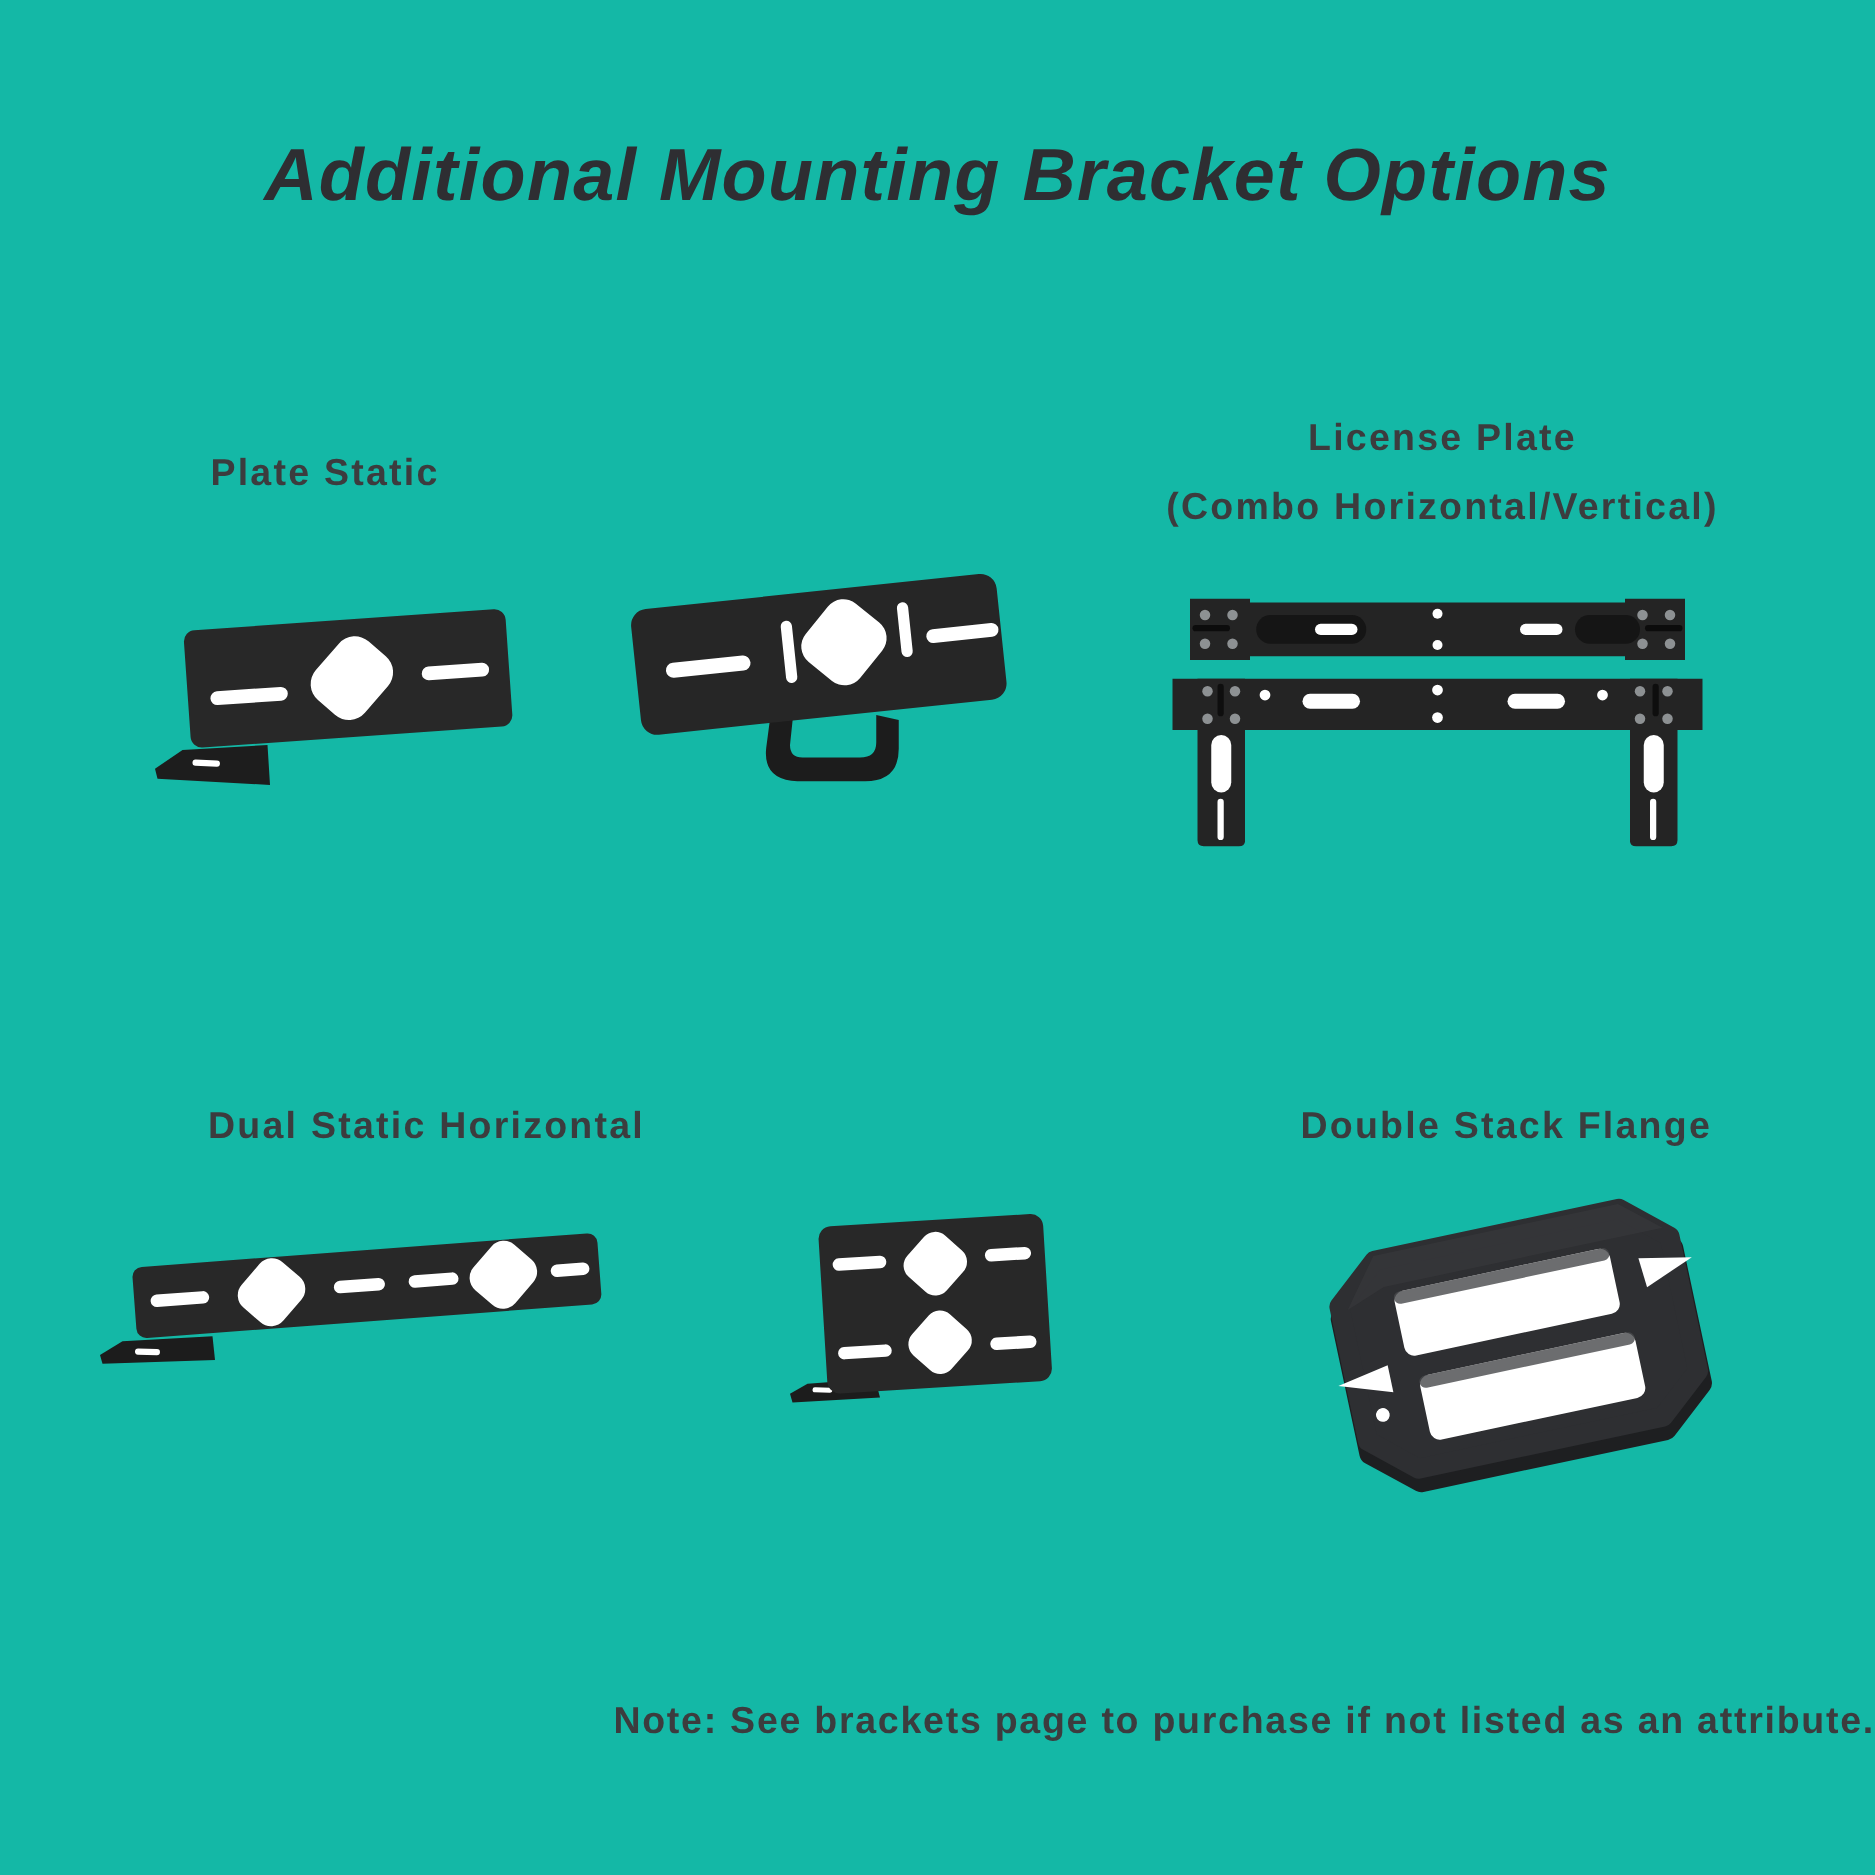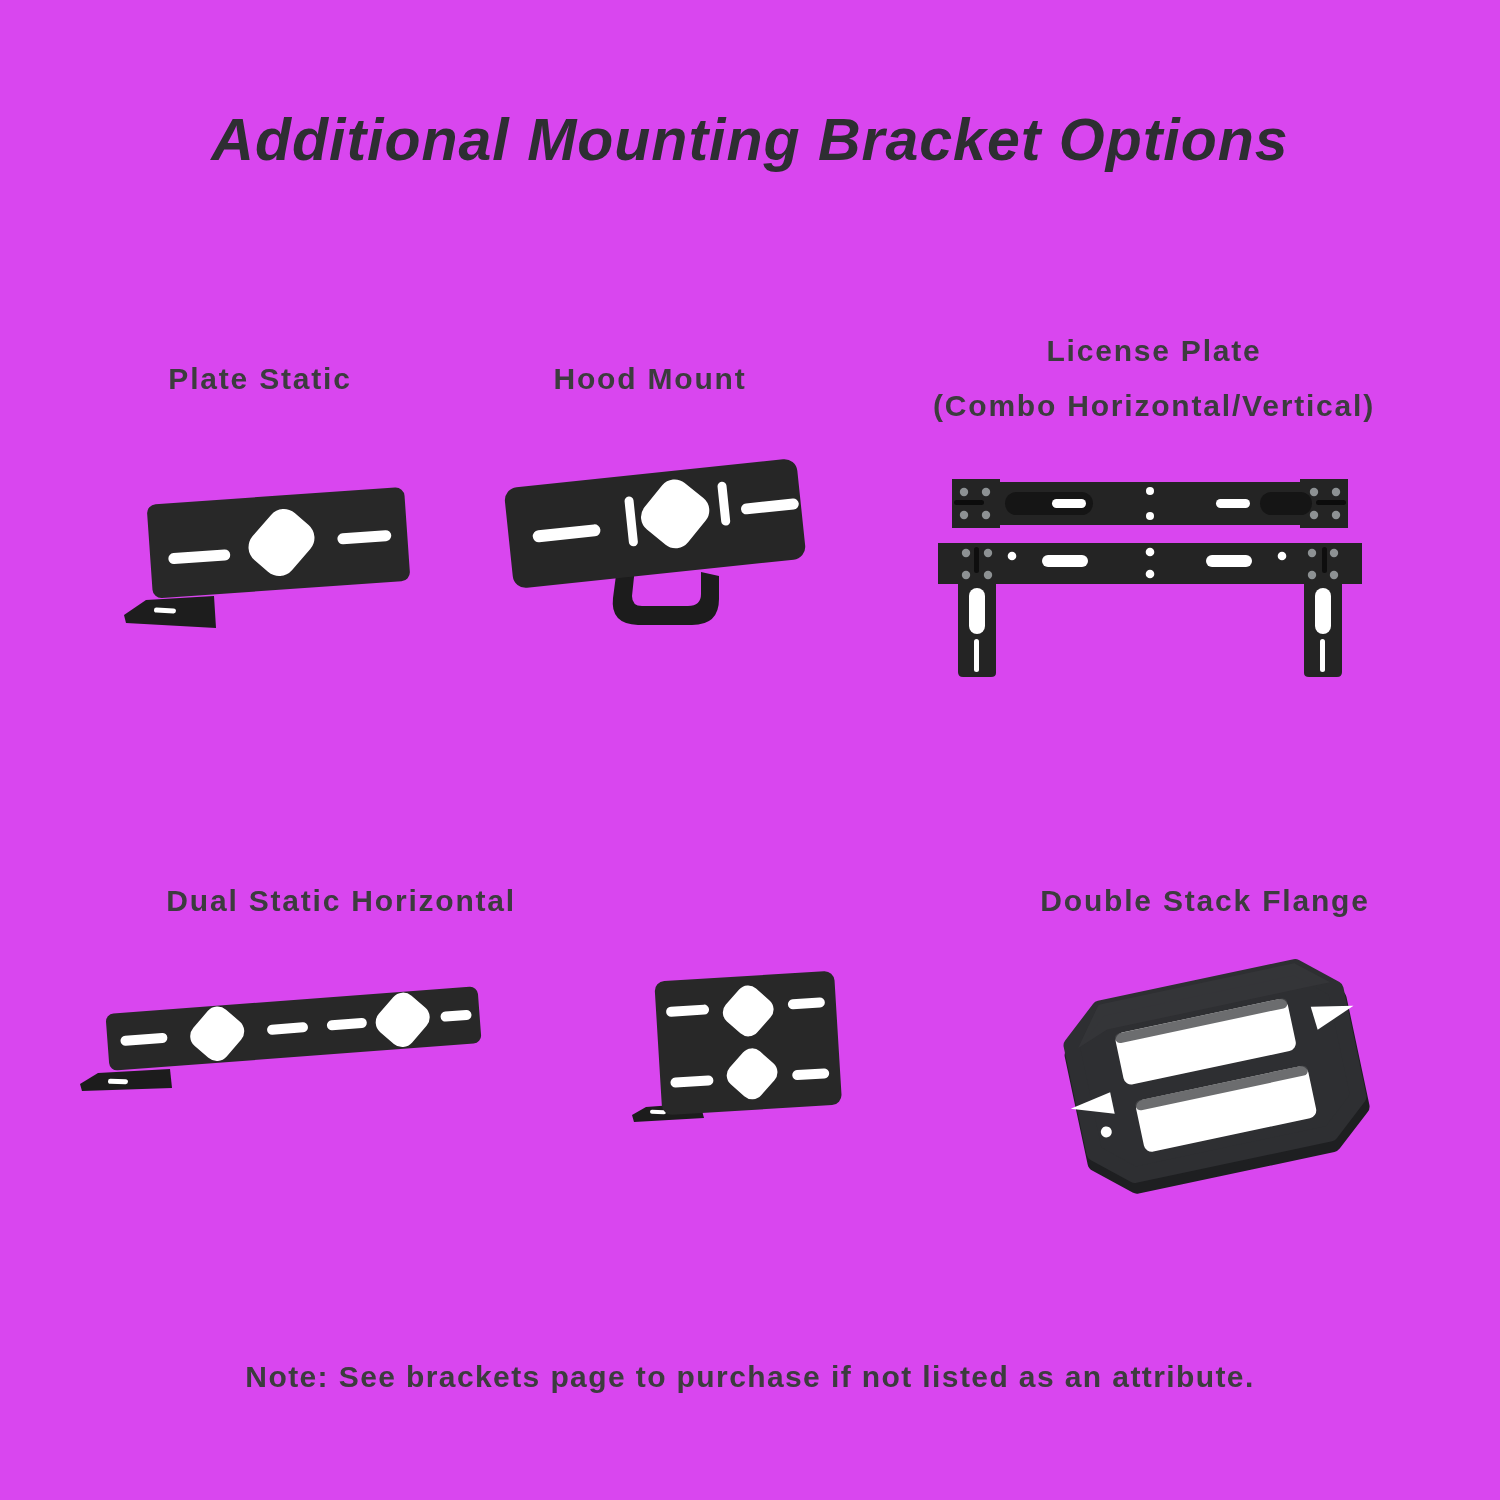--- a/index.html
+++ b/index.html
@@ -1,20 +1,20 @@
 <!DOCTYPE html>
 <html><head>
 <meta charset="utf-8">
 <style>
   html, body { margin: 0; padding: 0; background: #ffffff; }
   .page {
     position: relative;
     width: 1500px;
     height: 1500px;
-    background: #d946ef;
+    background: #14b8a6;
     overflow: hidden;
     font-family: "Liberation Sans", sans-serif;
   }
   .title {
     position: absolute;
     top: 106px;
     left: 0;
     width: 100%;
     text-align: center;
     font-size: 59px;
@@ -37,21 +37,21 @@
   .lbl-hood-mount           { left: 450px; top: 361px; width: 400px; }
   .lbl-license-plate        { left: 878px; top: 323px; width: 552px; line-height: 1.84; }
   .lbl-dual-static-horizontal { left: 58px;  top: 883px; width: 458px; text-align: right; }
   .lbl-dual-static-vertical   { left: 550px; top: 883px; width: 400px; }
   .lbl-double-stack-flange    { left: 990px; top: 883px; width: 430px; }
   .note {
     position: absolute;
     top: 1360px;
     left: 0;
     width: 100%;
-    text-align: center;
+    text-align: right;
     font-size: 30px;
     font-weight: bold;
     color: #3c3c3e;
     letter-spacing: 1.4px;
   }
   .fig { position: absolute; }
   .fig svg { display: block; width: 100%; height: 100%; }
   .fig-single-static          { left: 110px;  top: 458px; width: 330px; height: 185px; }
   .fig-hood-mount             { left: 480px;  top: 428px; width: 350px; height: 215px; }
   .fig-license-plate          { left: 930px;  top: 467px; width: 440px; height: 215px; }
@@ -60,21 +60,20 @@
   .fig-double-stack-flange    { left: 1020px; top: 938px; width: 400px; height: 285px; }
 </style>
 </head>
 <body>
 
 <div class="page">
 
   <div class="title">Additional Mounting Bracket Options</div>
 
   <div class="label lbl-single-static">Plate Static</div>
-  <div class="label lbl-hood-mount">Hood Mount</div>
   <div class="label lbl-license-plate">
     <span class="subline">License Plate</span>
     <span class="subline">(Combo Horizontal/Vertical)</span>
   </div>
 
   <div class="fig fig-single-static">
     <svg viewBox="0 0 330 185">
       <path d="M104 138 L36 142 L14 157 L16 165 L106 170 Z" fill="#1d1d1d"></path>
       <rect x="44" y="150" width="22" height="5" rx="2.5" fill="#ffffff" transform="rotate(3 55 152)"></rect>
       <g transform="rotate(-4 165 92)">

